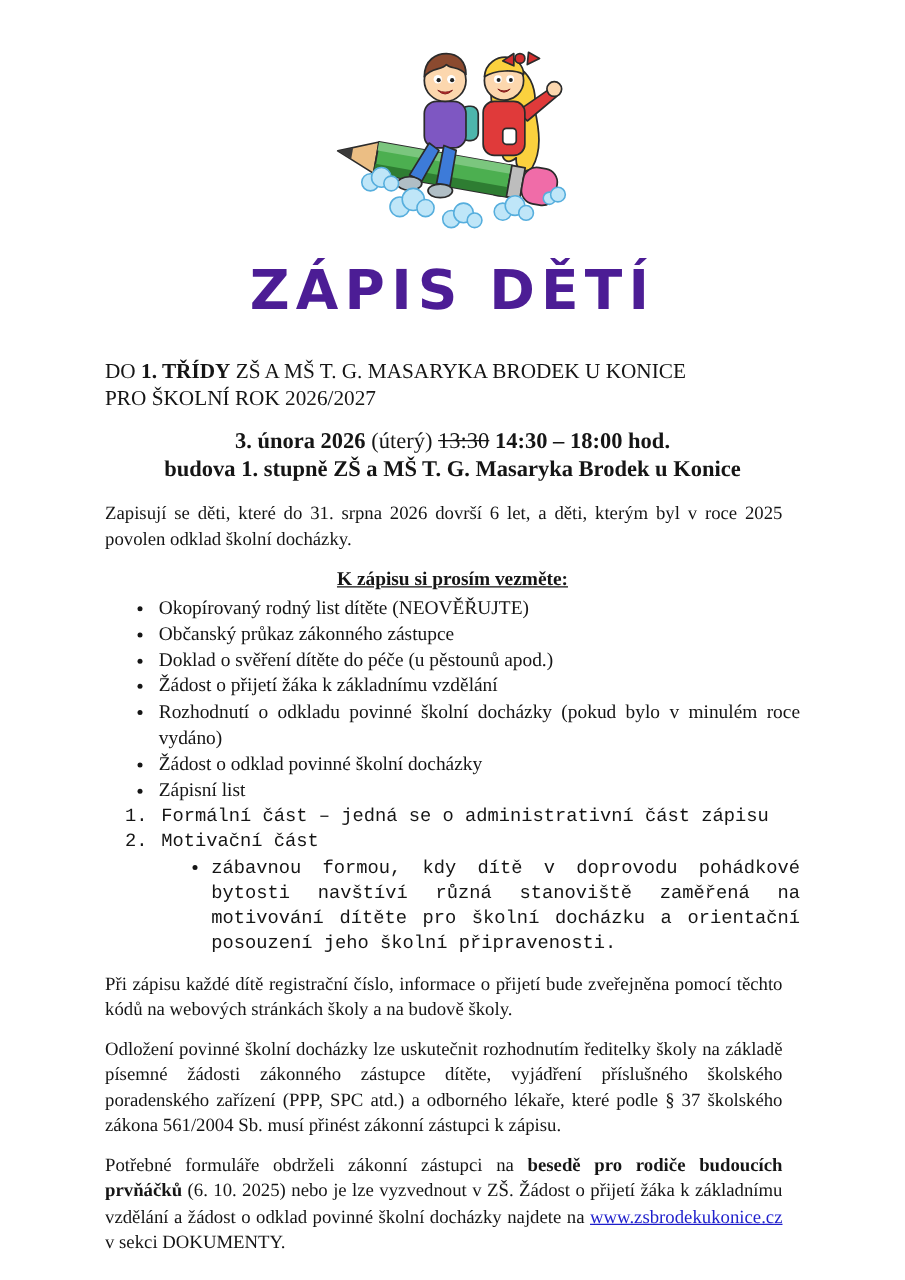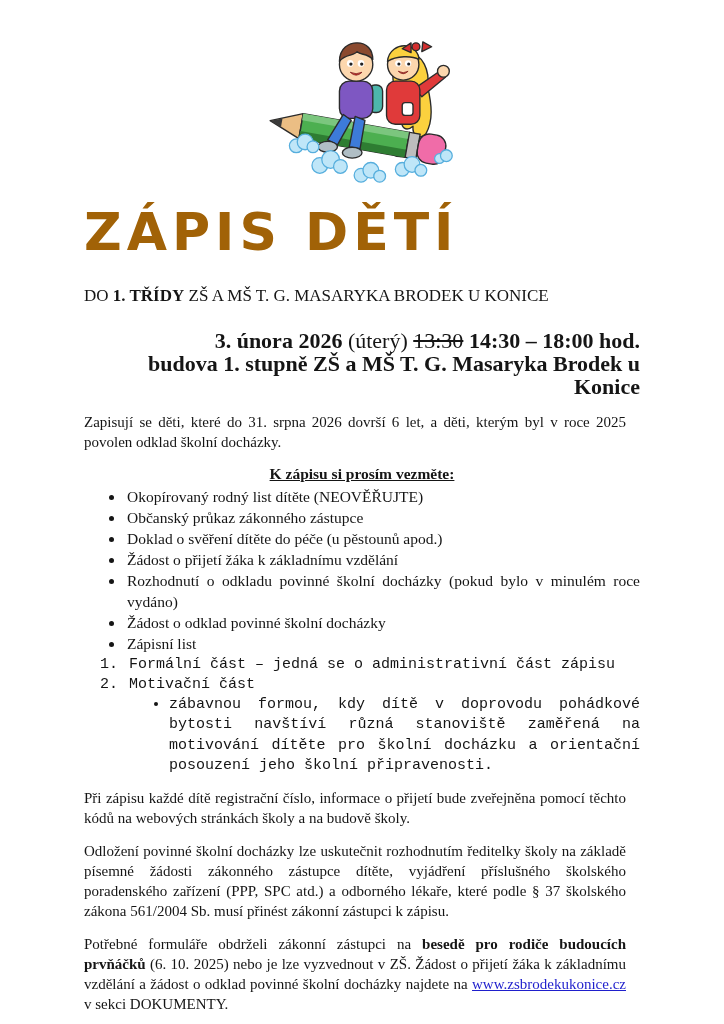--- a/index.html
+++ b/index.html
@@ -11,30 +11,31 @@
     font-size: 15px;
     color: #151515;
     line-height: 1.35;
   }
   .page { width: 724px; height: 1024px; box-sizing: border-box; padding: 0 84px; }
 
   .illustration-wrap { width: 206px; margin: 30px auto 0 auto; }
 
   .doc-title {
     margin: 8px 0 0 0;
+    text-align: center;
     font-family: "DejaVu Sans", sans-serif;
     font-weight: 700;
-    font-size: 52px;
+    font-size: 44px;
     line-height: 54px;
     letter-spacing: 5px;
-    color: #a16207;
+    color: #4c1d95;
   }
 
   .heading { margin-top: 26px; text-align: left; font-size: 17px; line-height: 21.5px; }
-  .schedule { margin-top: 22px; text-align: right; font-size: 22px; line-height: 23px; font-weight: bold; }
+  .schedule { margin-top: 12px; text-align: center; font-size: 18px; line-height: 23px; font-weight: bold; }
   .schedule .normal { font-weight: normal; }
   .schedule .strike { font-weight: normal; text-decoration: line-through; }
 
   p.para { margin: 12px 14px 0 0; }
   .justify { text-align: justify; }
 
   .bring-heading { margin: 12px 0 0 0; font-weight: bold; text-decoration: underline; font-size: 15.5px; text-align: center; }
 
   ul.bring-list { margin: 2px 0 0 0; padding-left: 41px; font-size: 15.5px; }
   ul.bring-list li { padding-left: 2px; }
@@ -142,20 +143,21 @@
             <circle cx="191" cy="128" r="6"></circle>
           </g>
       </g>
     </svg>
   </div>
 
   <h1 class="doc-title">ZÁPIS DĚTÍ</h1>
 
   <div class="heading">
     <div><span>DO </span><b>1. TŘÍDY</b><span> ZŠ A MŠ T. G. MASARYKA BRODEK U KONICE</span></div>
+    <div>PRO ŠKOLNÍ ROK 2026/2027</div>
   </div>
 
   <div class="schedule">
     <div><span>3. února 2026</span><span class="normal"> (úterý) </span><span class="strike">13:30</span><span> 14:30 – 18:00 hod.</span></div>
     <div>budova 1. stupně ZŠ a MŠ T. G. Masaryka Brodek u Konice</div>
   </div>
 
   <p class="para justify" style="margin-top:14px">Zapisují se děti, které do 31. srpna 2026 dovrší 6 let, a děti, kterým byl v roce 2025 povolen odklad školní docházky.</p>
 
   <div>

